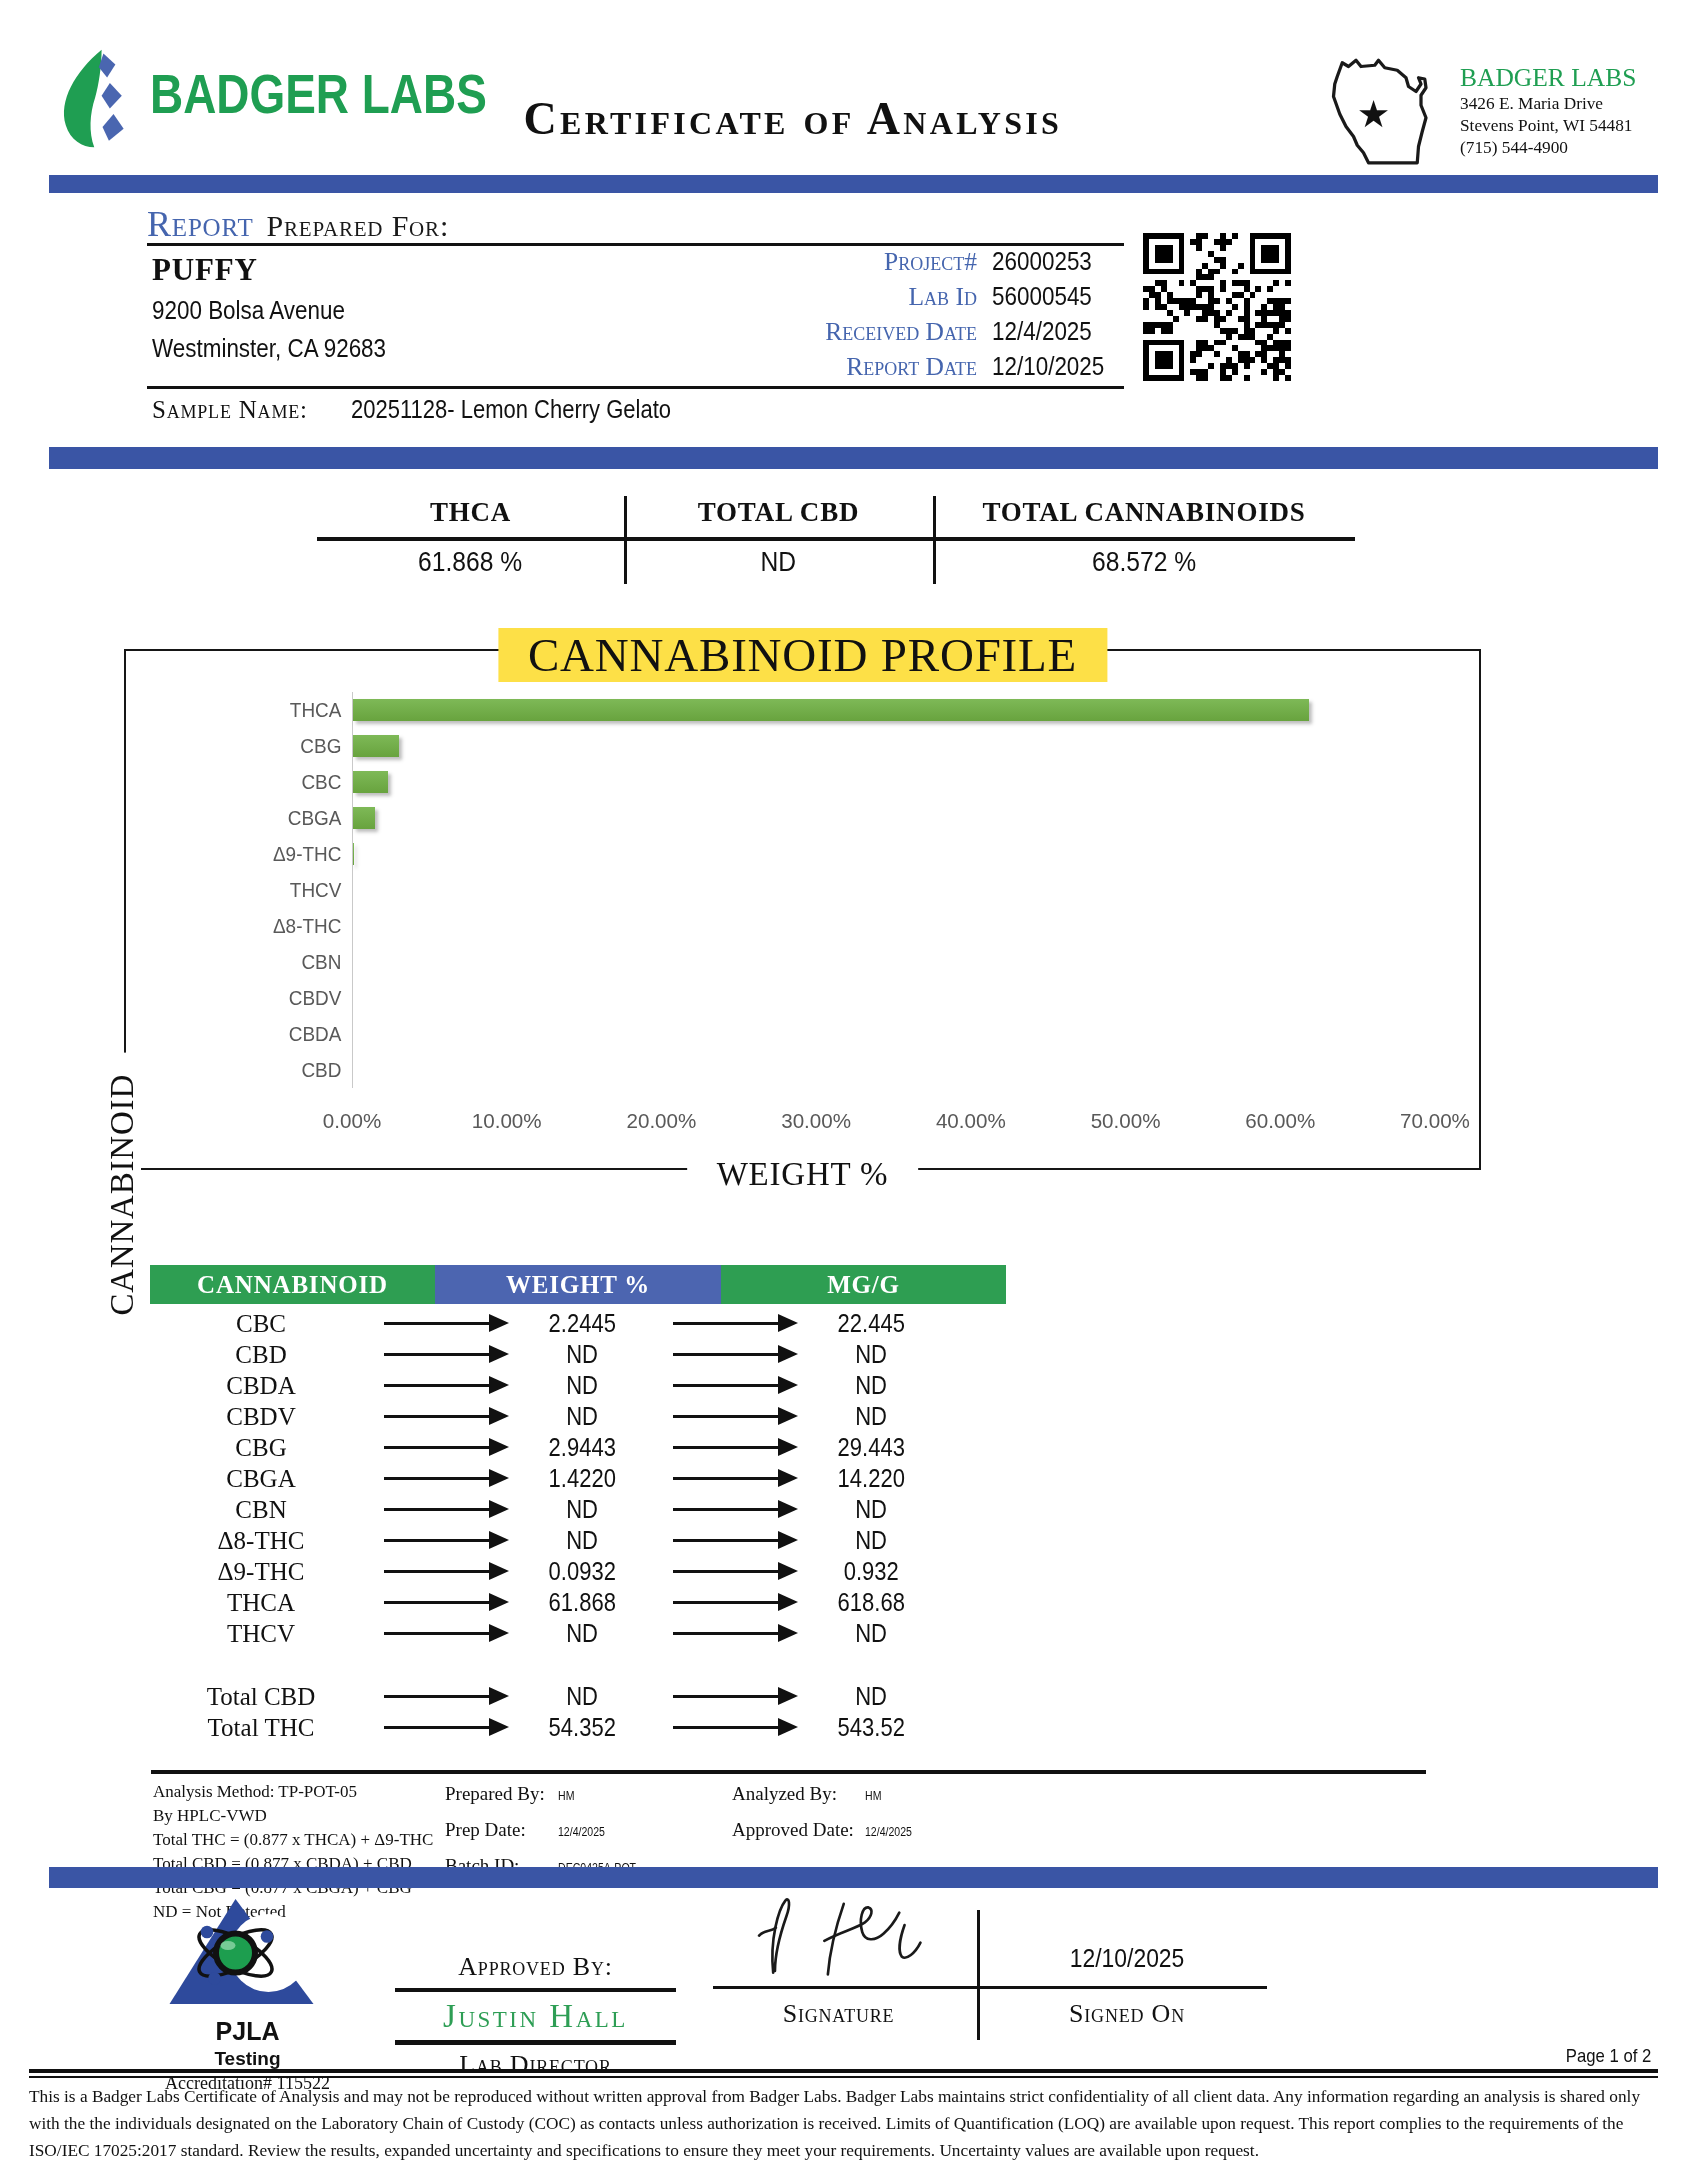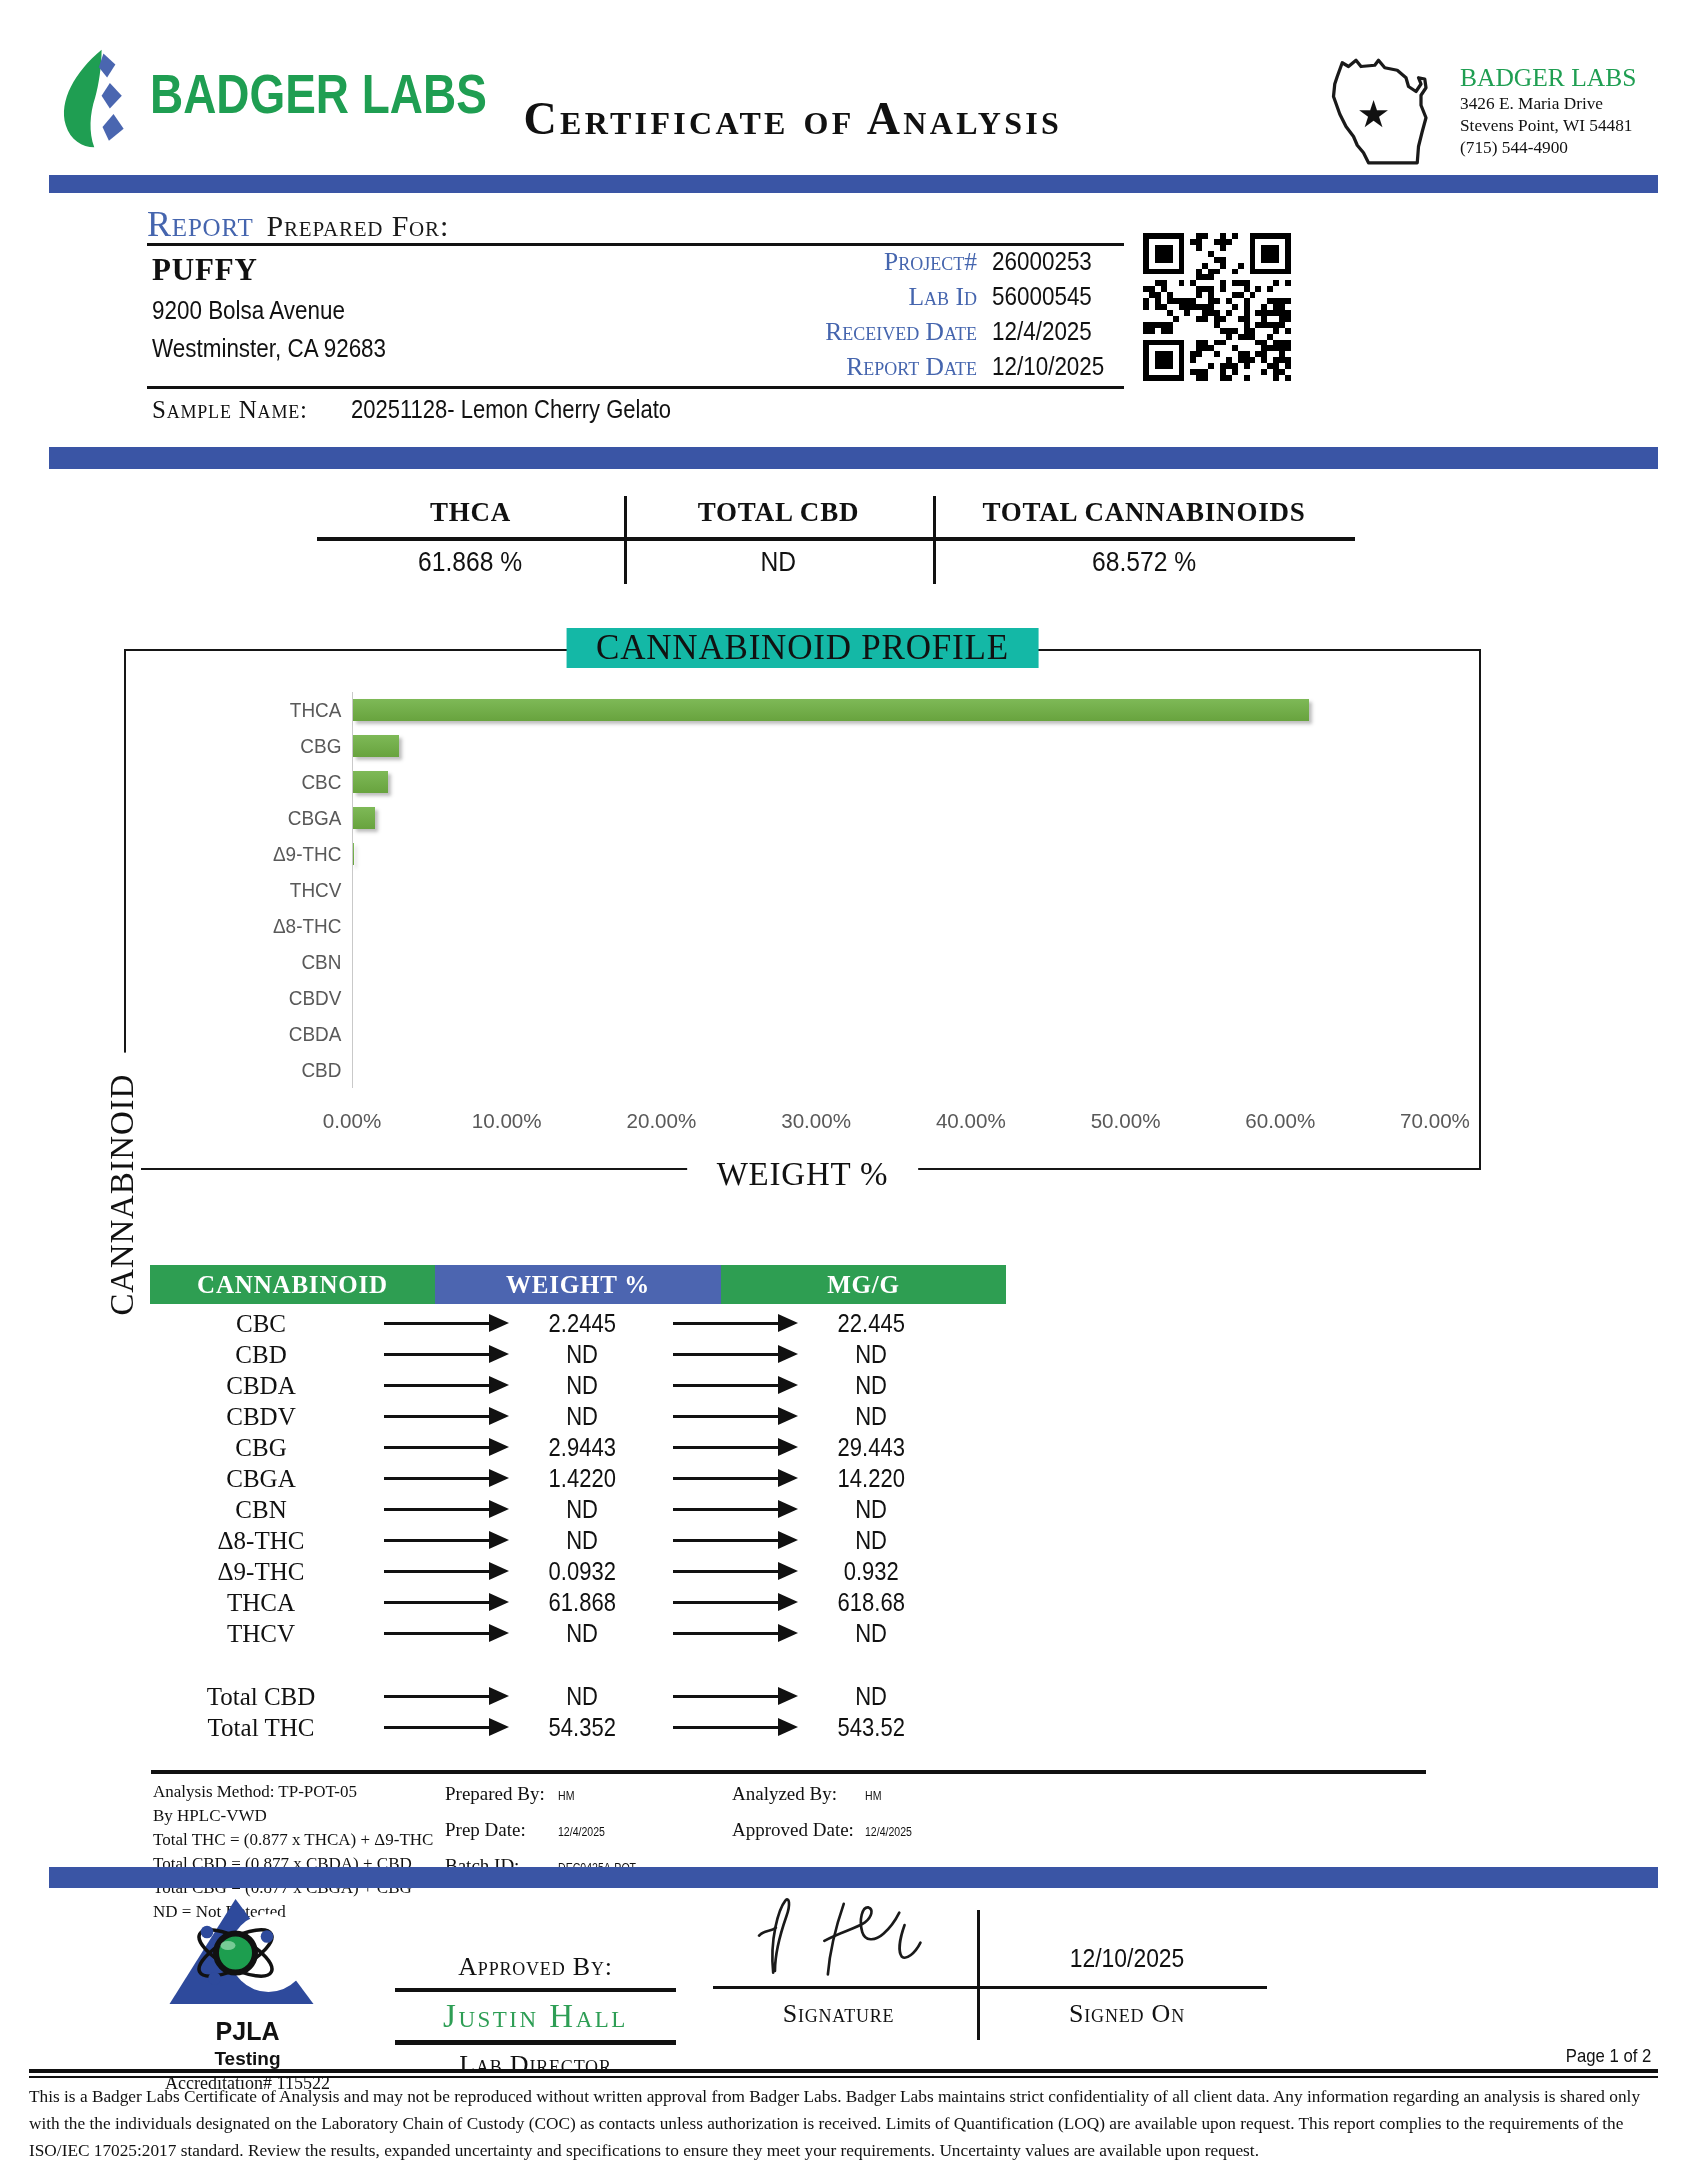--- a/index.html
+++ b/index.html
@@ -41,22 +41,22 @@
   .summary{position:absolute;left:317px;top:494px;width:1038px;height:92px;}
   .sumgrid{display:flex;height:100%;}
   .sumcol{text-align:center;position:relative;}
   .sumcol .shead{font-weight:bold;font-size:27px;padding-top:3.3px;letter-spacing:0.8px;}
   .sumcol .sval{font-size:28px;margin-top:18px;}
   .sumrule{position:absolute;left:0;right:0;top:43px;height:4.1px;background:#111;}
   .sumdiv{position:absolute;top:1.6px;bottom:1.6px;width:2.5px;background:#111;}
 
   
   .chartbox{position:absolute;left:124px;top:649px;width:1353px;height:517px;border:2.5px solid #161616;}
-  .chart-title{position:absolute;top:-23px;left:50%;transform:translateX(-50%);background:#14b8a6;padding:0 30px;
-               font-size:35px;white-space:nowrap;letter-spacing:0.8px;}
+  .chart-title{position:absolute;top:-23px;left:50%;transform:translateX(-50%);background:#fde047;padding:0 30px;
+               font-size:47px;white-space:nowrap;letter-spacing:0.8px;}
   .chart-xlab{position:absolute;bottom:-25px;left:50%;transform:translateX(-50%);background:#fff;padding:0 30px;
               font-size:33px;white-space:nowrap;letter-spacing:0.8px;}
   .chart-ylab{position:absolute;left:-22px;top:50%;transform:translate(0,-50%) ;writing-mode:vertical-rl;
               background:#fff;padding:21.4px 0;font-size:33px;letter-spacing:0.8px;rotate:180deg;}
   .rows{position:absolute;left:0;top:41px;right:44px;}
   .crow{display:flex;align-items:center;height:36px;}
   .clabel{width:226px;text-align:right;padding-right:11.5px;box-sizing:border-box;color:#595959;
           font-family:"Liberation Sans",sans-serif;font-size:20.6px;transform:scaleX(.92);transform-origin:right center;}
   .ctrack{flex:1;border-left:1.6px solid #c9c9c9;position:relative;height:36px;display:flex;align-items:center;}
   .cbar{height:22px;background:linear-gradient(#7eb957,#68a33e);box-shadow:2.5px 3.3px 3.3px rgba(110,110,110,.45);}

